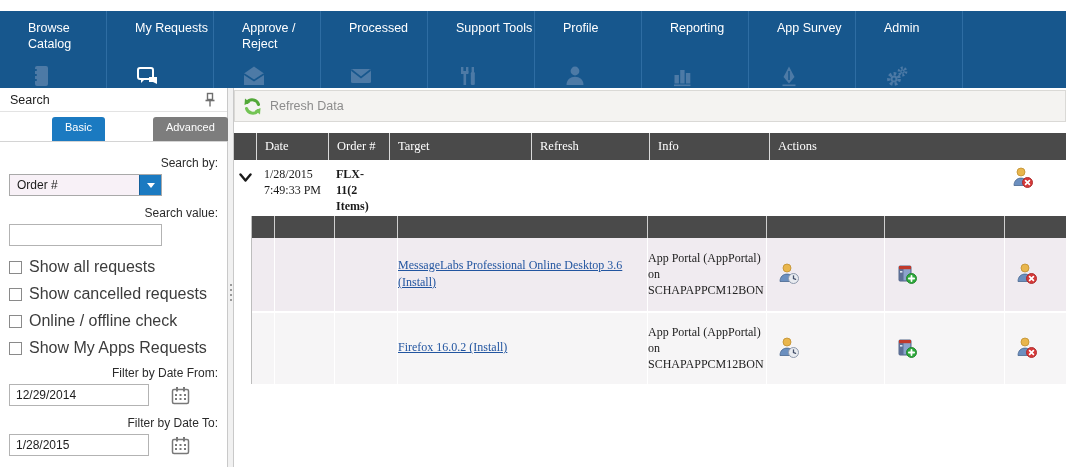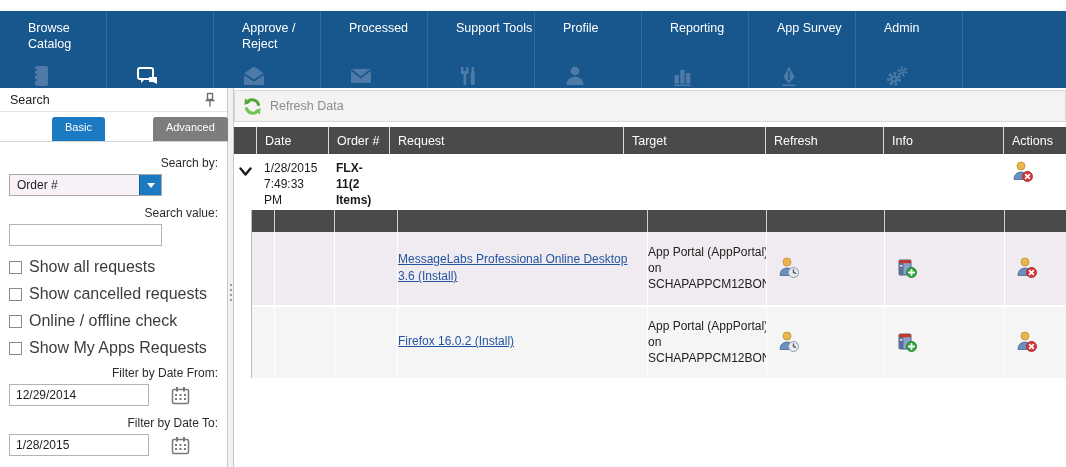--- a/index.html
+++ b/index.html
@@ -43,21 +43,21 @@
   
   .splitter { position:absolute; left:228px; top:88px; width:6px; height:379px; background:#f1f1f1; border-right:1px solid #c9c9c9; cursor:col-resize; }
   .splitter-dots { position:absolute; left:2px; top:196px; display:flex; flex-direction:column; gap:3px; }
   .splitter-dots i { width:2px; height:2px; background:#9a9a9a; display:block; }
 
   
   .content { position:absolute; left:234px; top:88px; width:832px; height:330px; background:#fff; }
   .refresh-bar { margin-top:2px; height:32px; background:#f4f3f1; border:1px solid #dad9d6; display:flex; align-items:center; padding-left:7px; gap:7px; cursor:pointer; }
   .refresh-label { font-size:12.5px; color:#8c8c8c; }
 
-  .grid { margin-top:5px; }
+  .grid { margin-top:11px;font-family:Liberation Serif, serif; }
   .grid-hdr { display:flex; height:27px; background:#4a4a4a; }
   .gh { color:#fff; font-size:12.5px; display:flex; align-items:center; padding-left:8px; }
   .gh + .gh { border-left:1px solid #d9d9d9; }
   .c0{flex:0 0 22px;padding-left:0;} .c1{flex:0 0 72px;} .c2{flex:0 0 61px;} .c3{flex:0 0 234px;}
   .c4{flex:0 0 142px;} .c5{flex:0 0 118px;} .c6{flex:0 0 120px;} .c7{flex:0 0 63px;}
 
   .group-row { display:flex; min-height:41px; background:#fff; }
   .gr { font-size:12px; color:#1a1a1a; padding:6px 4px 0 8px; line-height:1.35; }
   .gr.expander { flex:0 0 22px; padding:13px 0 0 5px; cursor:pointer; }
   .gr.bold { font-weight:bold; }
@@ -93,20 +93,21 @@
         <svg width="24" height="24" viewBox="0 0 24 24">
             <rect x="7" y="2" width="13" height="20" rx="2" fill="currentColor"></rect>
             <rect x="5" y="5" width="4" height="2" rx="1" fill="#17578d"></rect>
             <rect x="5" y="10" width="4" height="2" rx="1" fill="#17578d"></rect>
             <rect x="5" y="15" width="4" height="2" rx="1" fill="#17578d"></rect>
           </svg>
       </div>
     </div>
 
     <div class="nav-tab active">
+      <div class="nav-label">My Requests</div>
       <div class="nav-icon">
         <svg width="26" height="24" viewBox="0 0 26 24">
             <rect x="3" y="4" width="15" height="11" rx="2" fill="none" stroke="currentColor" stroke-width="2"></rect>
             <path d="M6,14 L6,19 L11,14 Z" fill="currentColor"></path>
             <path d="M14,13 h8 v7 l-4,-2 h-4 z" fill="currentColor"></path>
           </svg>
       </div>
     </div>
 
     <div class="nav-tab">
@@ -311,21 +312,20 @@
       </span>
       <span class="refresh-label">Refresh Data</span>
     </div>
 
     <div class="grid">
 
       <div class="grid-hdr">
         <div class="gh c0"></div>
         <div class="gh c1">Date</div>
         <div class="gh c2">Order #</div>
-        <div class="gh c3">Request</div>
         <div class="gh c4">Target</div>
         <div class="gh c5">Refresh</div>
         <div class="gh c6">Info</div>
         <div class="gh c7">Actions</div>
       </div>
 
       <div class="group-row">
         <div class="gr expander">
           <svg width="13" height="10" viewBox="0 0 13 10">
               <polyline points="1.5,1.5 6.5,7.5 11.5,1.5" fill="none" stroke="#1a1a1a" stroke-width="2.4" stroke-linecap="round" stroke-linejoin="round"></polyline>

